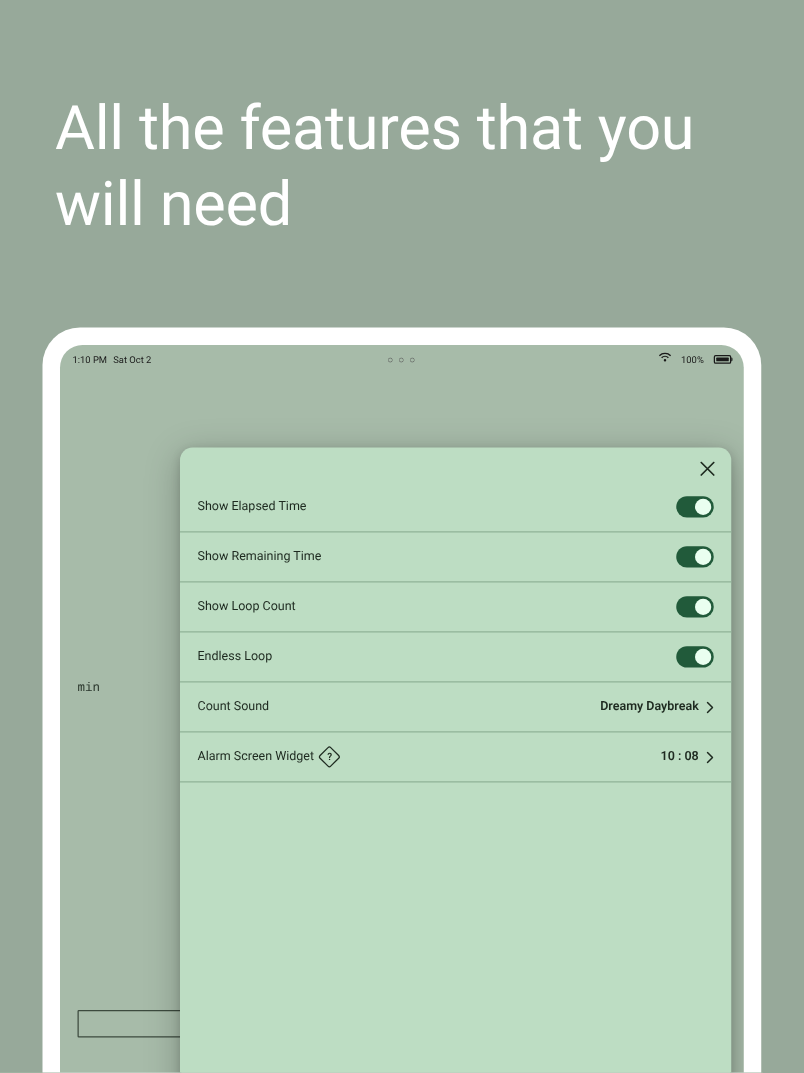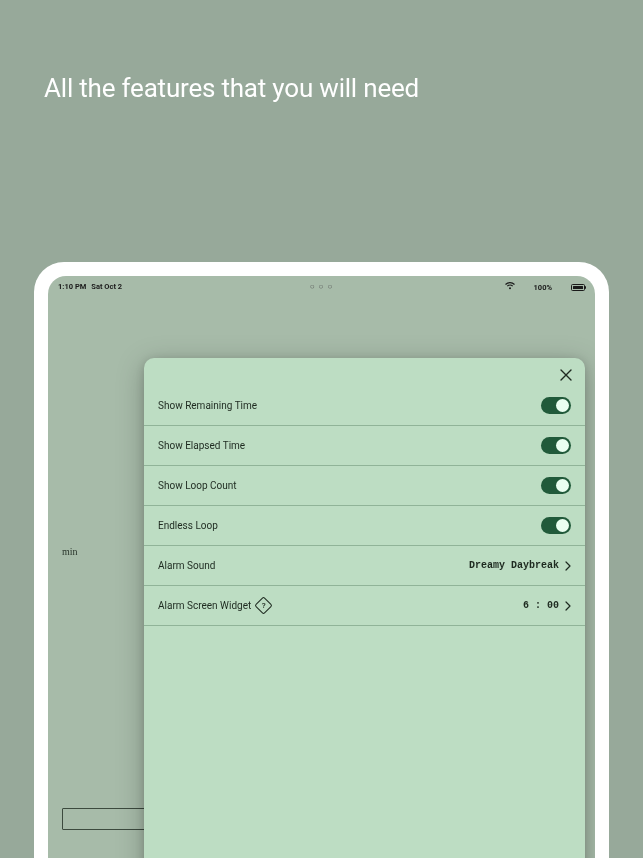--- a/index.html
+++ b/index.html
@@ -6,21 +6,21 @@
     body {
       width: 643px;
       height: 858px;
       background: #97a99a;
       font-family: -apple-system, BlinkMacSystemFont, "Segoe UI", Roboto, Helvetica, Arial, sans-serif;
       overflow: hidden;
       position: relative;
     }
     .headline {
       color: #ffffff;
-      font-size: 26px;
+      font-size: 49px;
       font-weight: 400;
       line-height: 1.25;
       padding: 72px 44px 0 44px;
       letter-spacing: -0.2px;
     }
     .tablet-frame {
       position: absolute;
       left: 34px;
       right: 34px;
       top: 262px;
@@ -33,36 +33,36 @@
       width: 100%;
       height: 100%;
       background: #a7bba9;
       border-radius: 18px 18px 0 0;
       position: relative;
       overflow: hidden;
     }
     .status-bar {
       display: flex;
       justify-content: space-between;
-      align-items: flex-start;
+      align-items: flex-end;
       padding: 6px 10px 0 10px;
       font-size: 7.5px;
-      font-weight: 700;
+      font-weight: 400;
       color: #1a1a1a;
     }
     .status-left { display: flex; gap: 5px; }
     .status-center {
       position: absolute;
       left: 50%;
       transform: translateX(-50%);
       letter-spacing: 1px;
       font-size: 8px;
       color: #555;
     }
-    .status-right { display: flex; align-items: center; gap: 19px; }
+    .status-right { display: flex; align-items: center; gap: 8px; }
     .battery-icon {
       width: 14px; height: 7px;
       border: 0.8px solid #1a1a1a;
       border-radius: 1.5px;
       position: relative;
     }
     .battery-icon::after {
       content: "";
       position: absolute;
       right: -2px; top: 1.5px;
@@ -74,21 +74,21 @@
       position: absolute; inset: 1px;
       background: #1a1a1a;
       border-radius: 0.5px;
     }
     .bg-min {
       position: absolute;
       left: 14px;
       top: 270px;
       font-size: 10px;
       color: #2a362c;
-      font-family: Liberation Serif, serif;
+      font-family: Liberation Mono, monospace;
     }
     .bg-bar {
       position: absolute;
       left: 14px; right: 14px;
       top: 532px;
       height: 22px;
       border: 0.8px solid #3c4a3e;
       border-radius: 1px;
     }
     .settings-panel {
@@ -140,21 +140,20 @@
       width: 13px; height: 13px;
       background: #eafff0;
       border-radius: 50%;
       top: 2px;
       right: 2px;
     }
     .value-text {
       font-size: 10px;
       font-weight: 600;
       color: #1e2a20;
-      font-family: Liberation Mono, monospace;
     }
     .chevron { width: 6px; height: 10px; }
     .chevron svg { width: 100%; height: 100%; display: block; }
     .help-icon {
       width: 13px; height: 13px;
       transform: rotate(45deg);
       border: 1px solid #1e2a20;
       border-radius: 2px;
       display: flex; align-items: center; justify-content: center;
     }
@@ -200,80 +199,80 @@
           <span>
             <svg viewBox="0 0 12 12">
                 <path d="M1 1l10 10M11 1L1 11" stroke="#1e2a20" stroke-width="1.4" stroke-linecap="round"></path>
               </svg>
           </span>
         </div>
       </div>
       <div id="rows-container">
           <div class="setting-row">
             <div class="row-left">
+              <span>Show Elapsed Time</span>
+            </div>
+            <div class="row-right">
+              <div class="toggle">
+                <div class="toggle-knob"></div>
+              </div>
+            </div>
+          </div>
+          <div class="setting-row">
+            <div class="row-left">
               <span>Show Remaining Time</span>
             </div>
             <div class="row-right">
               <div class="toggle">
                 <div class="toggle-knob"></div>
               </div>
             </div>
           </div>
           <div class="setting-row">
             <div class="row-left">
-              <span>Show Elapsed Time</span>
-            </div>
-            <div class="row-right">
-              <div class="toggle">
-                <div class="toggle-knob"></div>
-              </div>
-            </div>
-          </div>
-          <div class="setting-row">
-            <div class="row-left">
               <span>Show Loop Count</span>
             </div>
             <div class="row-right">
               <div class="toggle">
                 <div class="toggle-knob"></div>
               </div>
             </div>
           </div>
           <div class="setting-row">
             <div class="row-left">
               <span>Endless Loop</span>
             </div>
             <div class="row-right">
               <div class="toggle">
                 <div class="toggle-knob"></div>
               </div>
             </div>
           </div>
           <div class="setting-row">
             <div class="row-left">
-              <span>Alarm Sound</span>
+              <span>Count Sound</span>
             </div>
             <div class="row-right">
               <span class="value-text">Dreamy Daybreak</span>
               <span class="chevron">
                 <svg viewBox="0 0 6 10">
                   <path d="M1 1l4 4-4 4" stroke="#1e2a20" stroke-width="1.2" fill="none" stroke-linecap="round" stroke-linejoin="round"></path>
                 </svg>
               </span>
             </div>
           </div>
           <div class="setting-row">
             <div class="row-left">
               <span>Alarm Screen Widget</span>
               <span class="help-icon">
                 <span>?</span>
               </span>
             </div>
             <div class="row-right">
-              <span class="value-text">6 : 00</span>
+              <span class="value-text">10 : 08</span>
               <span class="chevron">
                 <svg viewBox="0 0 6 10">
                   <path d="M1 1l4 4-4 4" stroke="#1e2a20" stroke-width="1.2" fill="none" stroke-linecap="round" stroke-linejoin="round"></path>
                 </svg>
               </span>
             </div>
           </div>
         </div>
     </div>
 

